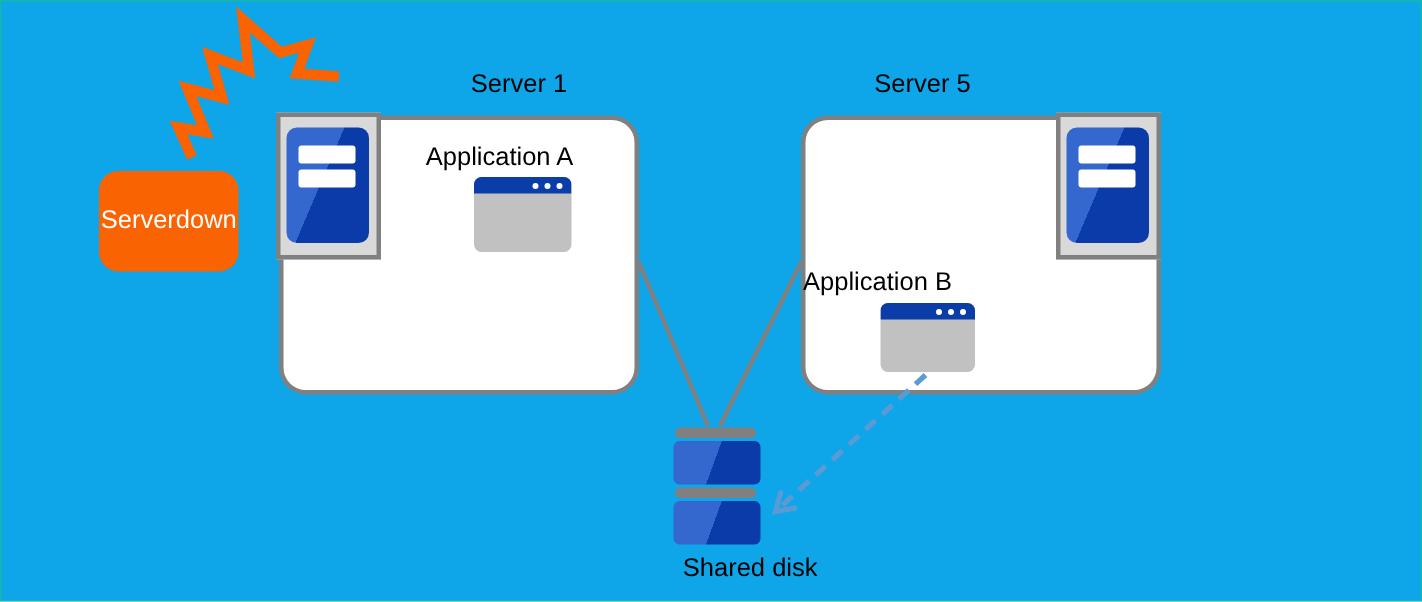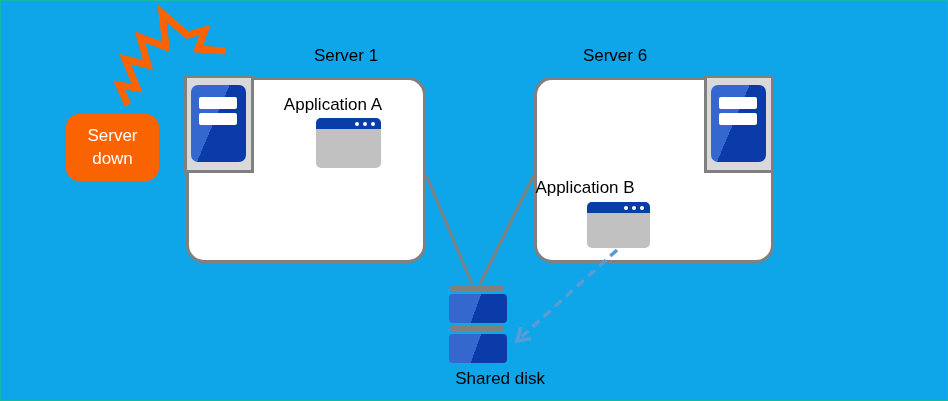--- a/index.html
+++ b/index.html
@@ -27,21 +27,21 @@
   .callout {
     position: absolute;
     left: 65px; top: 113px;
     width: 93px; height: 67px;
     background: #f96302;
     border-radius: 13px;
     color: #ffffff;
     font-size: 17px;
     line-height: 1.35;
     display: flex;
-    flex-direction: column;
+    flex-direction: row;
     align-items: center;
     justify-content: center;
   }
 
   
   .server-box {
     position: absolute;
     width: 240px; height: 186px;
     top: 76px;
     background: #ffffff;
@@ -126,21 +126,21 @@
   }
 </style>
 </head>
 <body>
 
 <div class="canvas">
 
   <div class="label" style="left:287px; top:45px; width:116px;">Server 1</div>
   <div class="server-box s1"></div>
 
-  <div class="label" style="left:556px; top:45px; width:116px;">Server 6</div>
+  <div class="label" style="left:556px; top:45px; width:116px;">Server 5</div>
   <div class="server-box s2"></div>
 
   <div class="icon-frame f1">
     <div class="server-icon">
       <div class="slot top"></div>
       <div class="slot bottom"></div>
     </div>
   </div>
   <div class="icon-frame f2">
     <div class="server-icon">

